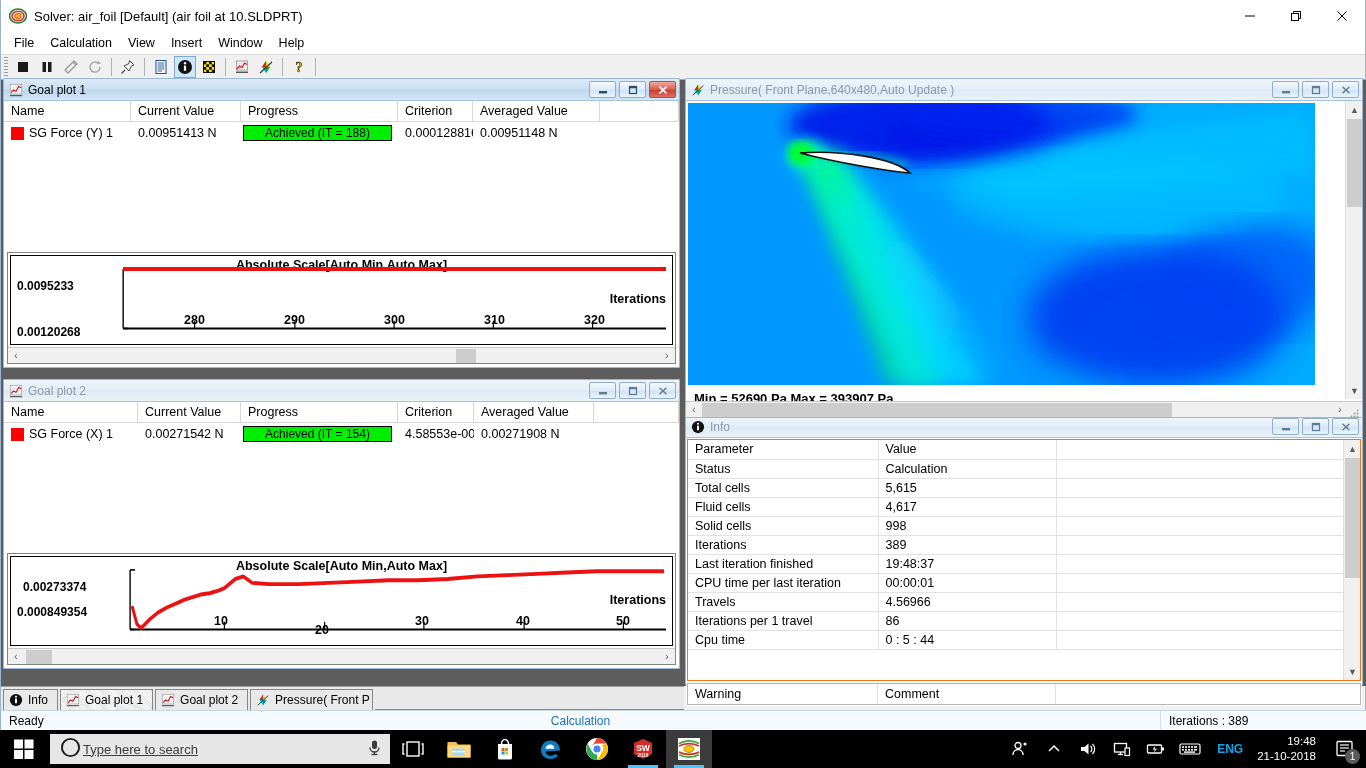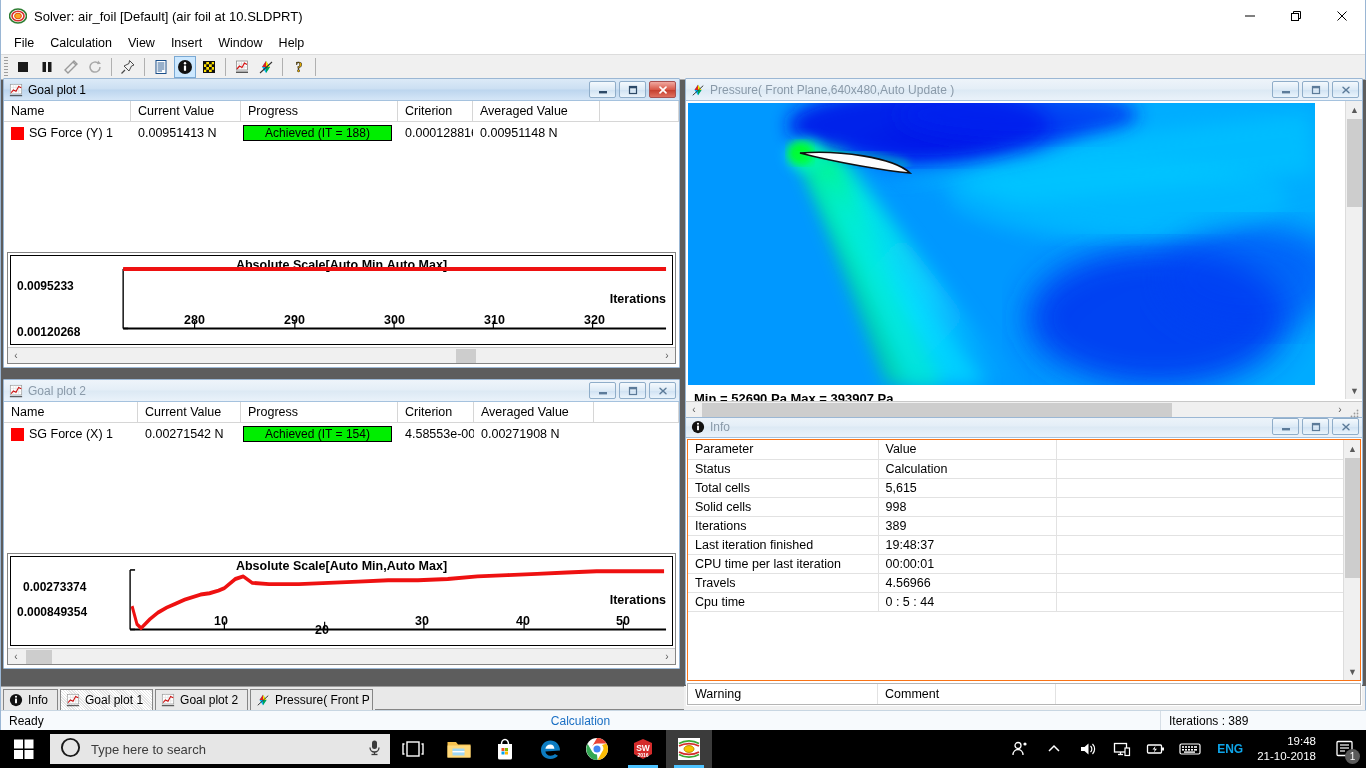--- a/index.html
+++ b/index.html
@@ -409,22 +409,23 @@
     width: 340px; height: 30px;
     background: #e6e6e6;
     display: flex; align-items: center;
     margin-left: 2px;
     padding: 0 8px 0 10px;
   }
   .search-text {
     flex: 1 1 auto;
     font-size: 13px;
     color: #3c3c3c;
-    margin-left: 10px;
+    margin-left: 2px;
     white-space: nowrap;
+    text-decoration: underline;
   }
   .tb-icon {
     width: 46px; height: 38px;
     display: flex; align-items: center; justify-content: center;
     position: relative;
     flex: 0 0 auto;
   }
   .tb-icon.running::after {
     content: "";
     position: absolute; bottom: 0; left: 8px; right: 8px;
@@ -883,20 +884,25 @@
                 <td class="c1">Status</td>
                 <td class="c2">Calculation</td>
                 <td></td>
               </tr>
               <tr>
                 <td class="c1">Total cells</td>
                 <td class="c2">5,615</td>
                 <td></td>
               </tr>
               <tr>
+                <td class="c1">Fluid cells</td>
+                <td class="c2">4,617</td>
+                <td></td>
+              </tr>
+              <tr>
                 <td class="c1">Solid cells</td>
                 <td class="c2">998</td>
                 <td></td>
               </tr>
               <tr>
                 <td class="c1">Iterations</td>
                 <td class="c2">389</td>
                 <td></td>
               </tr>
               <tr>
@@ -905,20 +911,25 @@
                 <td></td>
               </tr>
               <tr>
                 <td class="c1">CPU time per last iteration</td>
                 <td class="c2">00:00:01</td>
                 <td></td>
               </tr>
               <tr>
                 <td class="c1">Travels</td>
                 <td class="c2">4.56966</td>
+                <td></td>
+              </tr>
+              <tr>
+                <td class="c1">Iterations per 1 travel</td>
+                <td class="c2">86</td>
                 <td></td>
               </tr>
               <tr>
                 <td class="c1">Cpu time</td>
                 <td class="c2">0 : 5 : 44</td>
                 <td></td>
               </tr>
             </tbody>
               </table>
             <div class="vscroll">

